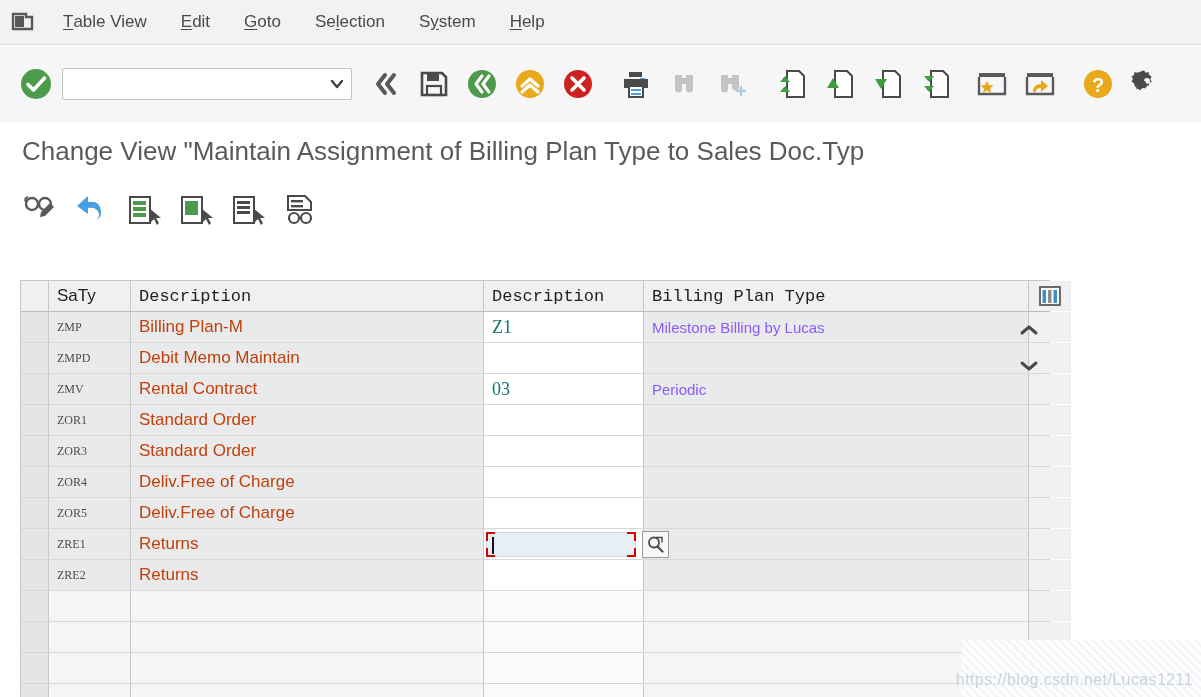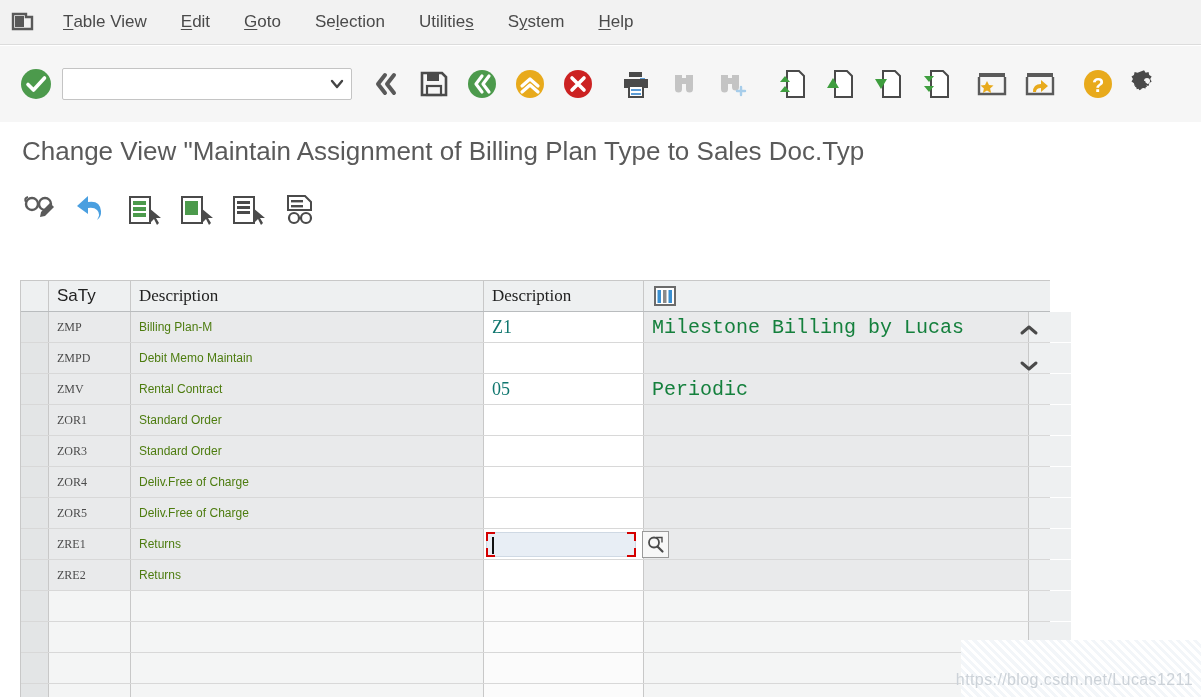--- a/index.html
+++ b/index.html
@@ -78,36 +78,36 @@
   .grid-head {
     height: 31px; background: #eef0f1; font-size: 17px; color: #222;
     border-bottom: 1px solid #b9bcbe;
   }
   .c-sel  { width: 28px; border-right: 1px solid #c8c8c8; background: #e3e5e6; flex: 0 0 28px; }
   .c-saty { width: 82px; flex: 0 0 82px; border-right: 1px solid #c8c8c8;
             background: #e9eaeb; display: flex; align-items: center; padding-left: 8px;
             font-family: "Liberation Serif", serif; font-size: 12px; color: #4b4b4b; }
   .c-desc { width: 353px; flex: 0 0 353px; border-right: 1px solid #c8c8c8;
             background: #e9eaeb; display: flex; align-items: center; padding-left: 8px;
-            font-size: 12px; color: #4d7c0f; }
+            font-size: 17px; color: #c2410c; }
   .c-bpt  { width: 160px; flex: 0 0 160px; border-right: 1px solid #c8c8c8;
             background: #ffffff; display: flex; align-items: center; padding-left: 8px;
             font-family: "Liberation Serif", serif; font-size: 18px; color: #0f766e;
             position: relative; }
   .c-bptn { width: 385px; flex: 0 0 385px; border-right: 1px solid #c8c8c8;
             background: #e9eaeb; display: flex; align-items: center; padding-left: 8px;
-            font-size: 20px; color: #15803d; font-family: Liberation Mono, monospace; }
+            font-size: 15px; color: #8b5cf6; }
   .c-scr  { width: 42px; flex: 0 0 42px; background: #eef0f1; }
 
   .grid-head .c-sel  { background: #eef0f1; }
   .grid-head .c-saty { background: #eef0f1; font-family: "Liberation Sans", sans-serif;
                        font-size: 17px; color: #222; }
   .grid-head .c-desc,
   .grid-head .c-bpt,
-  .grid-head .c-bptn { background: #eef0f1; font-family: Liberation Serif, serif;
+  .grid-head .c-bptn { background: #eef0f1; font-family: Liberation Mono, monospace;
                        font-size: 17px; color: #222; }
   .grid-head .c-scr  { display: flex; align-items: center; justify-content: center; }
 
   .row-empty .c-saty, .row-empty .c-desc, .row-empty .c-bptn { background: #f4f5f5; }
   .row-empty .c-bpt { background: #fbfbfb; }
   .row-empty .c-sel { background: #e3e5e6; }
 
   
   .focus-cell {
     position: absolute; left: 2px; top: 3px; width: 150px; height: 25px;
@@ -162,21 +162,20 @@
       <svg width="24" height="22" viewBox="0 0 24 22">
         <path d="M2 3 h13 v3 h6 v12 h-19 z" fill="none" stroke="#595959" stroke-width="2.4"></path>
         <path d="M4 5 h9 v11 h-9 z" fill="#595959"></path>
       </svg>
     </div>
     <div id="menu-items" style="display:flex;align-items:center;">
         <div class="menu-item"><u>T</u>able View</div>
         <div class="menu-item"><u>E</u>dit</div>
         <div class="menu-item"><u>G</u>oto</div>
         <div class="menu-item">Se<u>l</u>ection</div>
-        <div class="menu-item">Utilitie<u>s</u></div>
         <div class="menu-item">S<u>y</u>stem</div>
         <div class="menu-item"><u>H</u>elp</div>
       </div>
   </div>
 
   <div class="toolbar">
 
     <div class="tb-ok">
       <svg width="34" height="34" viewBox="0 0 34 34">
         <circle cx="17" cy="17" r="15" fill="#4c9a4c"></circle>
@@ -402,20 +401,21 @@
 
   <div class="left-strip"></div>
 
   <div class="grid-wrap">
 
     <div class="grid-row grid-head">
       <div class="c-sel"></div>
       <div class="c-saty">SaTy</div>
       <div class="c-desc">Description</div>
       <div class="c-bpt">Description</div>
+      <div class="c-bptn">Billing Plan Type</div>
       <div class="c-scr">
         <svg width="22" height="20" viewBox="0 0 22 20">
           <rect x="1" y="1" width="20" height="18" fill="#fff" stroke="#6b6b6b" stroke-width="2"></rect>
           <rect x="3.5" y="4" width="3.5" height="13" fill="#3a8fd0"></rect>
           <rect x="9" y="4" width="3.5" height="13" fill="#8a8a8a"></rect>
           <rect x="14.5" y="4" width="3.5" height="13" fill="#3a8fd0"></rect>
         </svg>
       </div>
     </div>
 
@@ -433,21 +433,21 @@
           <div class="c-saty">ZMPD</div>
           <div class="c-desc">Debit Memo Maintain</div>
           <div class="c-bpt"></div>
           <div class="c-bptn"></div>
           <div class="c-scr"></div>
         </div>
         <div class="grid-row">
           <div class="c-sel"></div>
           <div class="c-saty">ZMV</div>
           <div class="c-desc">Rental Contract</div>
-          <div class="c-bpt">05</div>
+          <div class="c-bpt">03</div>
           <div class="c-bptn">Periodic</div>
           <div class="c-scr"></div>
         </div>
         <div class="grid-row">
           <div class="c-sel"></div>
           <div class="c-saty">ZOR1</div>
           <div class="c-desc">Standard Order</div>
           <div class="c-bpt"></div>
           <div class="c-bptn"></div>
           <div class="c-scr"></div>

